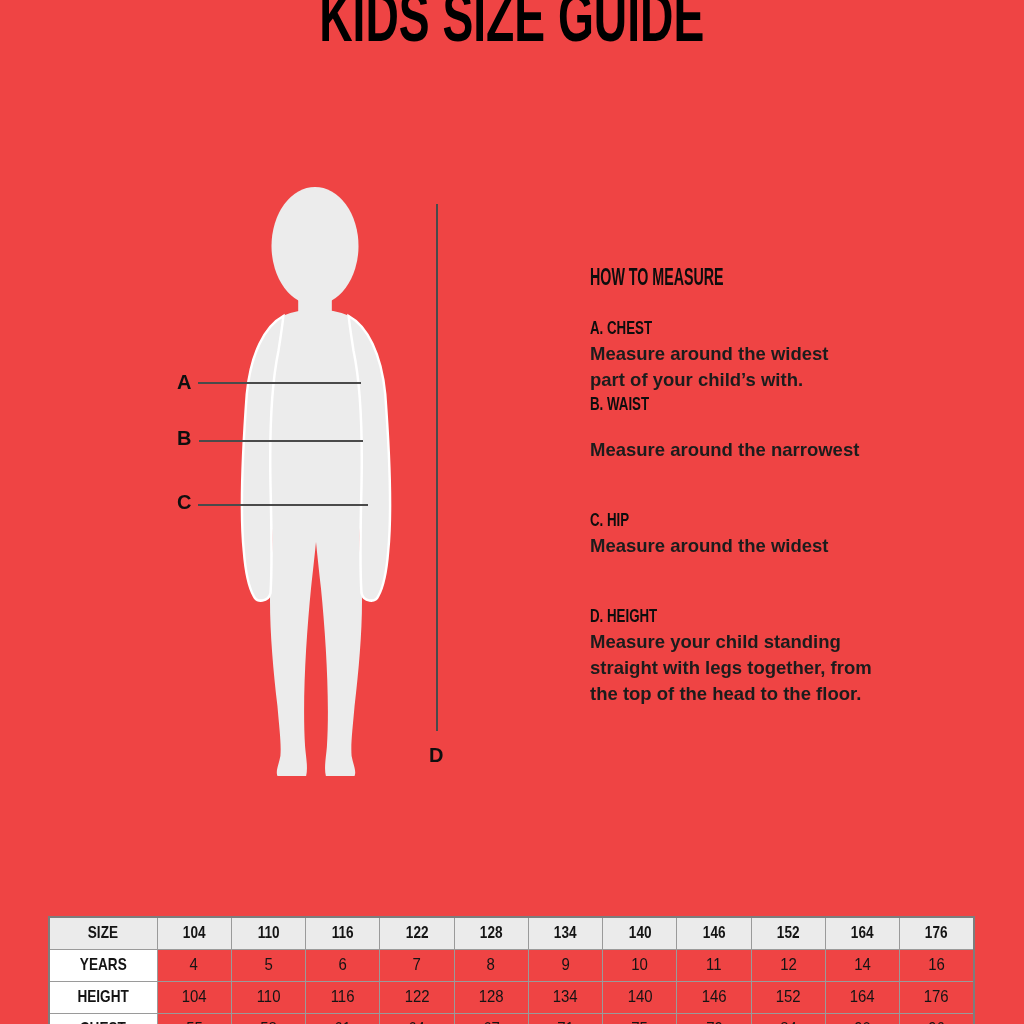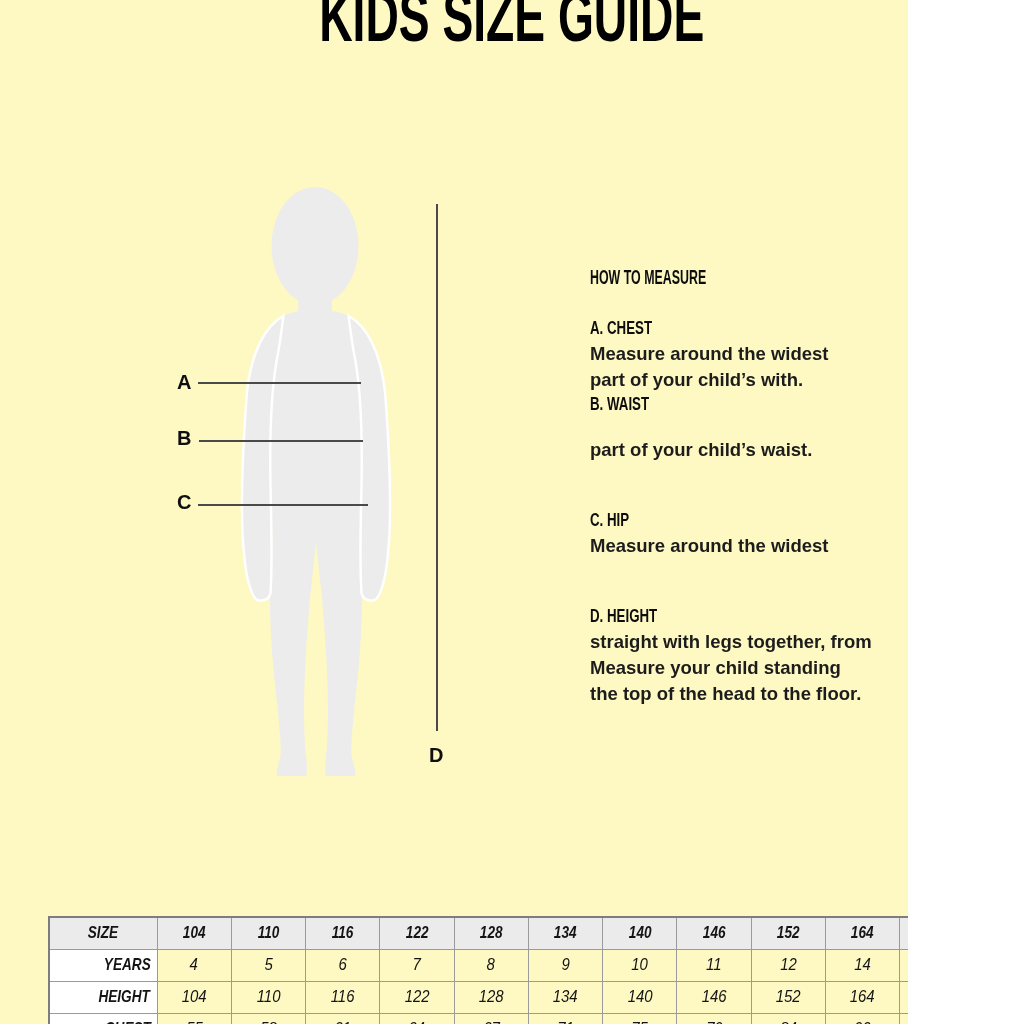--- a/index.html
+++ b/index.html
@@ -1,64 +1,64 @@
 <!DOCTYPE html>
 <html><head>
 <meta charset="utf-8">
 <style>
   * { box-sizing: border-box; }
   html,body { margin:0; padding:0; background:#ffffff; }
   .page {
-    position:relative; width:908px; height:1024px;
-    background:#fef9c3; overflow:hidden;
+    position:relative; width:1024px; height:1024px;
+    background:#ef4444; overflow:hidden;
     font-family:"Liberation Sans", sans-serif; color:#111;
   }
   
   .title {
     position:absolute; top:-18px; left:0; width:1024px;
     margin:0; text-align:center;
     font-size:70px; font-weight:900; line-height:1; color:#000;
   }
   .cond-title { display:inline-block; transform:scaleX(0.66); transform-origin:center top; white-space:nowrap; }
   
   .silhouette { position:absolute; left:227px; top:186px; width:178px; height:592px; }
   .mlabel {
     position:absolute; font-size:20px; font-weight:800; line-height:20px; color:#0f0f0f;
   }
   .mline-h { position:absolute; height:2px; background:#4a4a4a; }
   .mline-v { position:absolute; width:2px; background:#4a4a4a; }
   
   .howto { position:absolute; left:590px; top:0; width:300px; }
   .howto-heading {
     position:absolute; top:262px; left:0; margin:0;
-    font-size:20px; font-weight:900; line-height:30px; color:#0d0d0d;
+    font-size:23px; font-weight:900; line-height:30px; color:#0d0d0d;
   }
   .sec-title {
     position:absolute; left:0; margin:0;
     font-size:19px; font-weight:900; line-height:24px; color:#0d0d0d;
   }
   .sec-body {
     position:absolute; left:0;
     font-size:18.5px; line-height:26px; font-weight:700; color:#1c1c1c;
   }
   .cond { display:inline-block; transform:scaleX(0.62); transform-origin:left center; white-space:nowrap; }
   .cond-m { display:inline-block; transform:scaleX(0.70); transform-origin:left center; white-space:nowrap; }
   
   .size-table {
     position:absolute; left:48px; top:916px; width:927px;
     border-collapse:collapse; table-layout:fixed;
     border:2px solid #7d7d7d;
   }
   .size-table th, .size-table td {
     border:1px solid #9a9a9a; height:32px; padding:0;
     text-align:center; vertical-align:middle;
-    font-size:17px; color:#141414; overflow:hidden;font-style:italic;
+    font-size:17px; color:#141414; overflow:hidden;
   }
   .size-table thead th { background:#ebebeb; font-weight:700; }
-  .size-table tbody th { background:#ffffff; font-weight:700;text-align:right; }
+  .size-table tbody th { background:#ffffff; font-weight:700; }
   .size-table td { font-weight:400; }
   .cellc { display:inline-block; transform:scaleX(0.88); transform-origin:center center; white-space:nowrap; }
   .cellb { display:inline-block; transform:scaleX(0.80); transform-origin:center center; white-space:nowrap; font-weight:700; }
 </style>
 </head>
 <body>
 
 <div class="page">
 
   <h1 class="title"><span class="cond-title">KIDS SIZE GUIDE</span></h1>
@@ -129,32 +129,32 @@
     <h2 class="howto-heading"><span class="cond">HOW TO MEASURE</span></h2>
 
     <h3 class="sec-title" style="top:316px;"><span class="cond-m">A. CHEST</span></h3>
     <div class="sec-body" style="top:341px;">
       <div>Measure around the widest</div>
       <div>part of your child’s with.</div>
     </div>
 
     <h3 class="sec-title" style="top:392px;"><span class="cond-m">B. WAIST</span></h3>
     <div class="sec-body" style="top:437px;">
-      <div>part of your child’s waist.</div>
+      <div>Measure around the narrowest</div>
     </div>
 
     <h3 class="sec-title" style="top:508px;"><span class="cond-m">C. HIP</span></h3>
     <div class="sec-body" style="top:533px;">
       <div>Measure around the widest</div>
     </div>
 
     <h3 class="sec-title" style="top:604px;"><span class="cond-m">D. HEIGHT</span></h3>
     <div class="sec-body" style="top:629px;">
+      <div>Measure your child standing</div>
       <div>straight with legs together, from</div>
-      <div>Measure your child standing</div>
       <div>the top of the head to the floor.</div>
     </div>
   </div>
 
   <table class="size-table">
     <colgroup>
         <col style="width: 108px;">
         <col>
         <col>
         <col>

